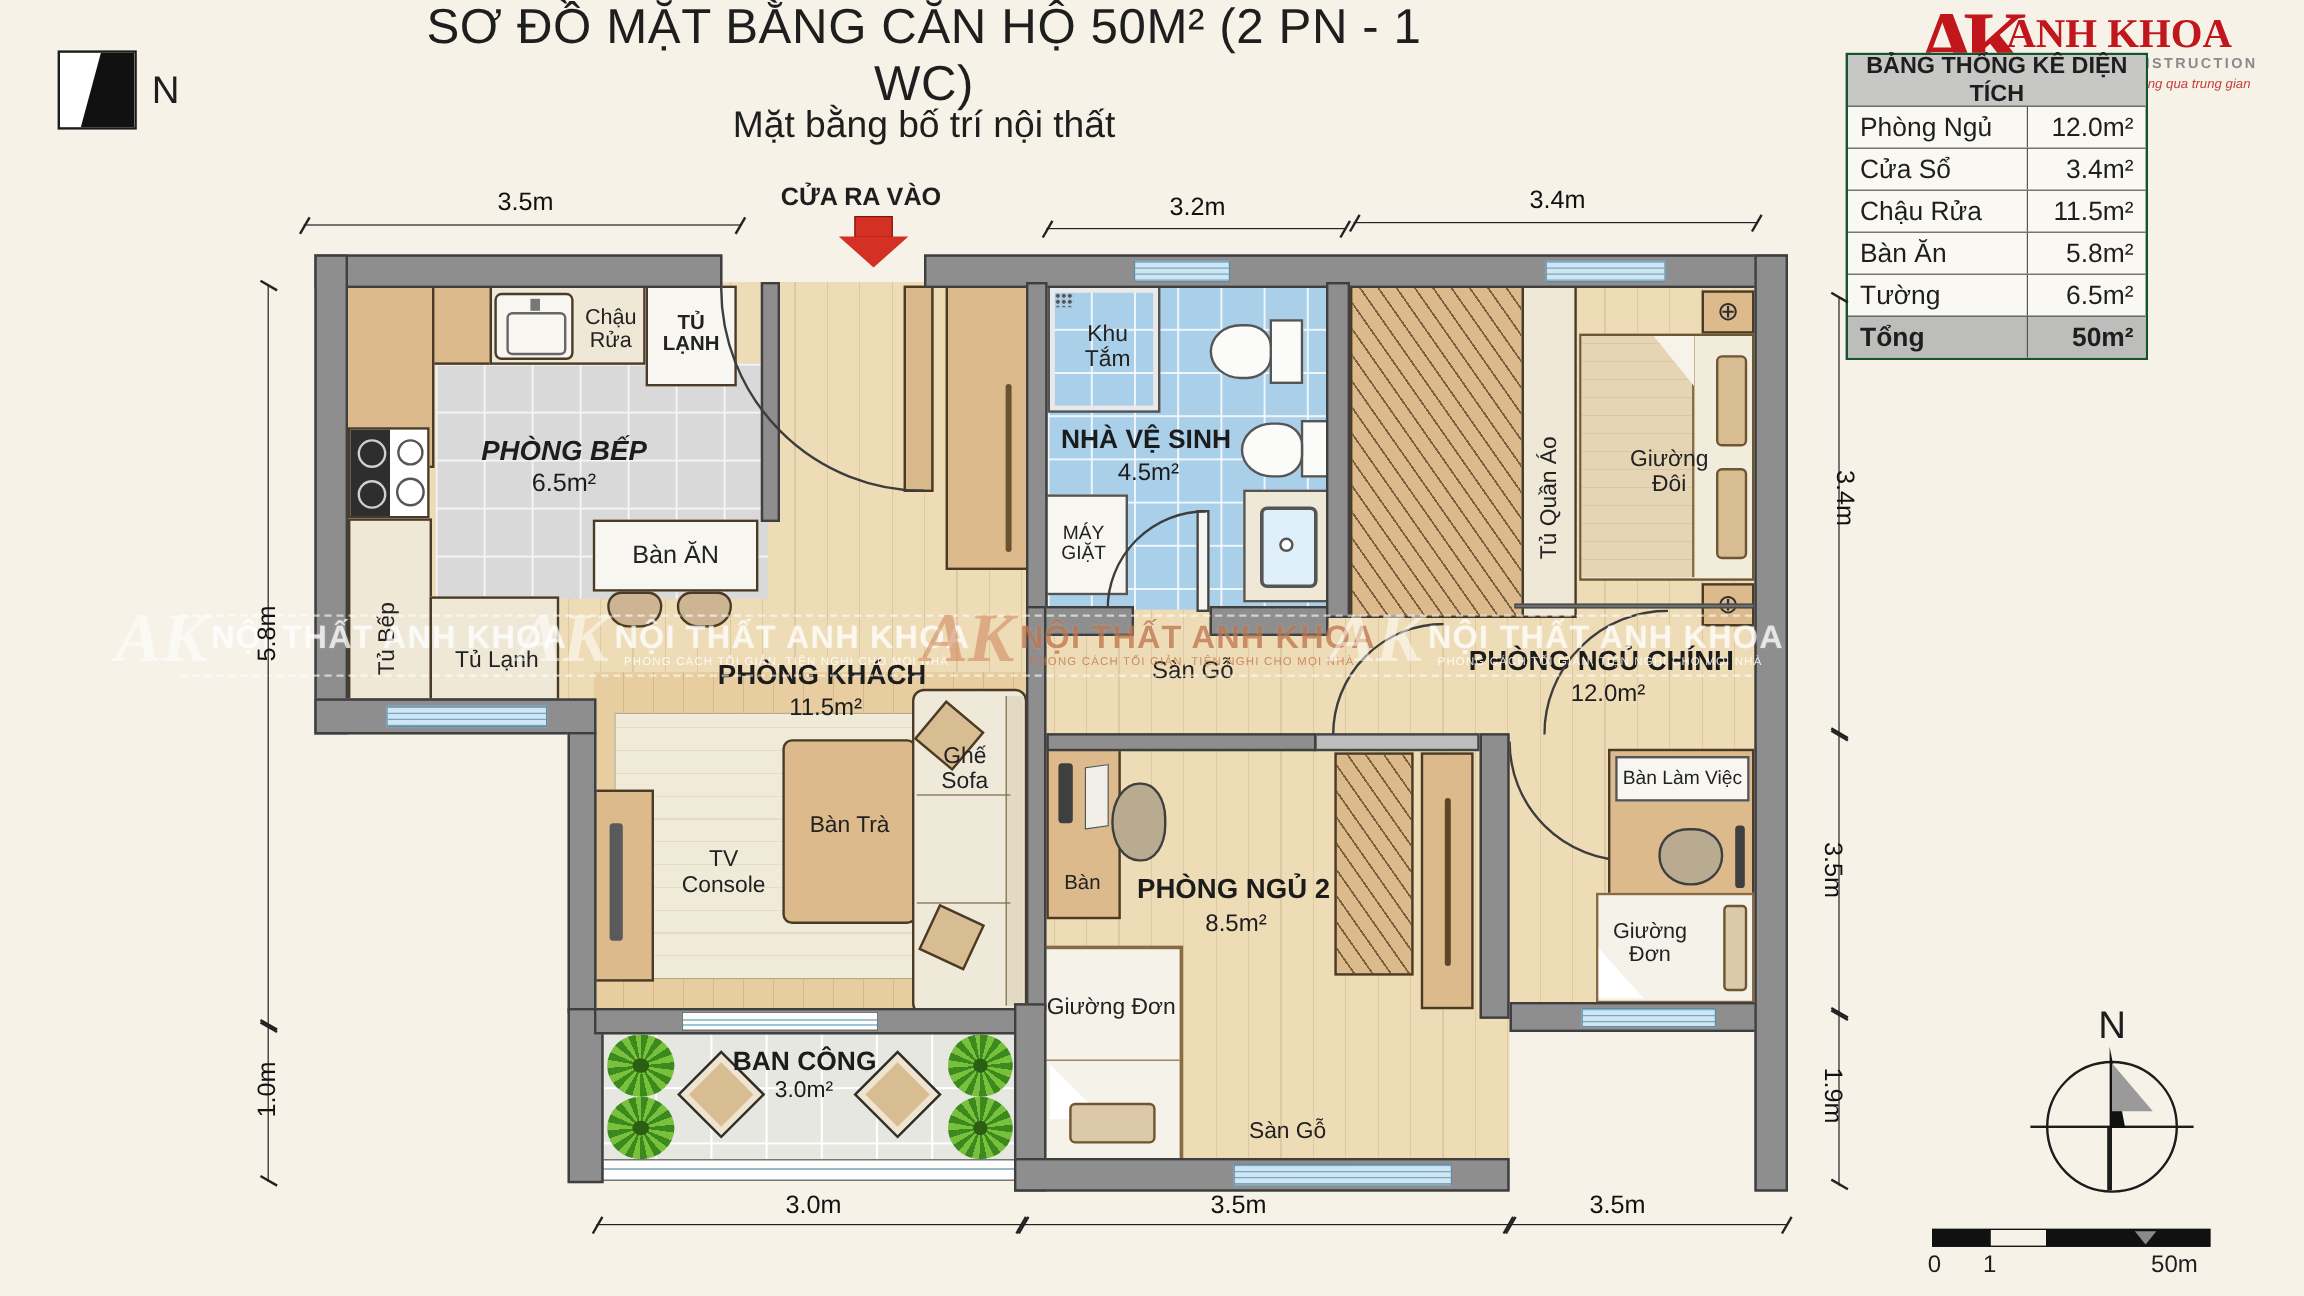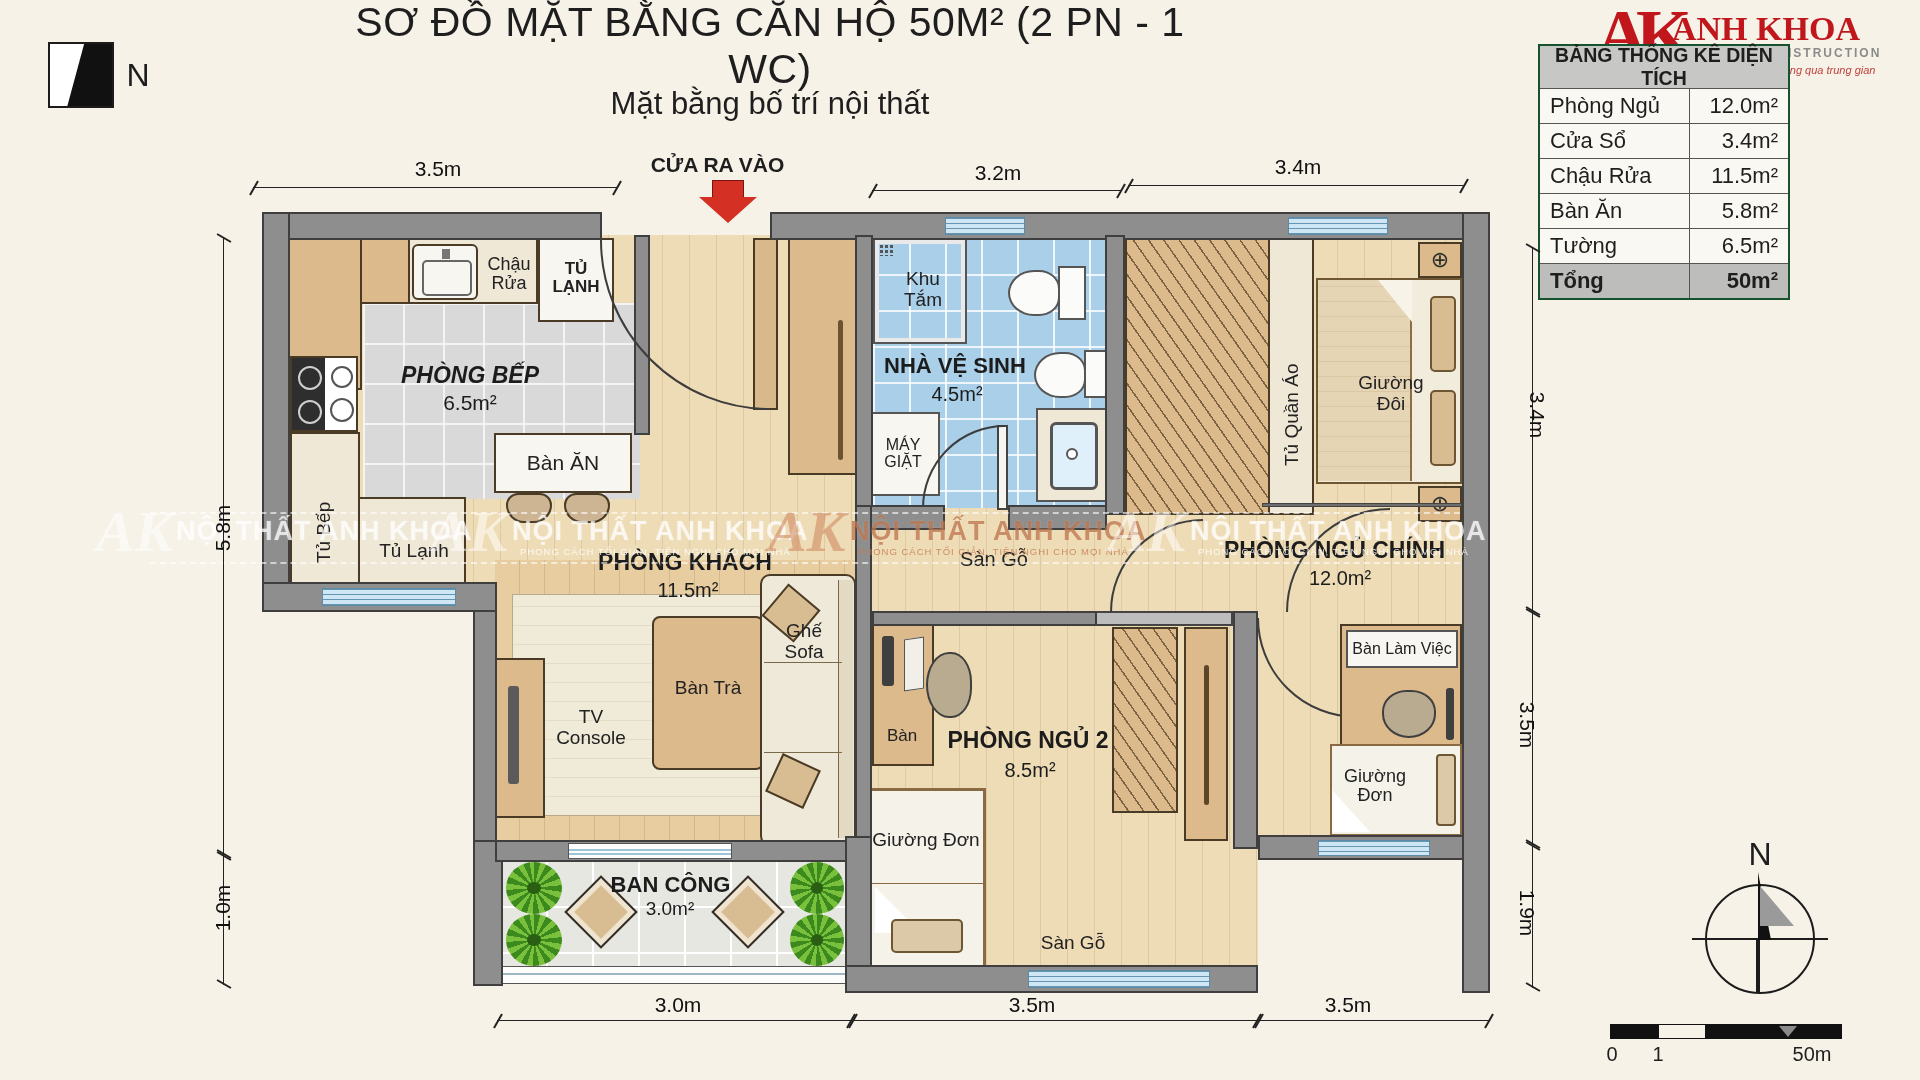--- a/index.html
+++ b/index.html
@@ -155,21 +155,21 @@
 </div>
 
 <div class="abs" style="left:997px;top:425px;width:11px;height:85px;background:#f5f5f2;border:2px solid #444;box-sizing:border-box;"></div>
 <div class="arc" style="left:922px;top:425px;width:166px;height:166px;clip-path:polygon(50% 50%,50% 0,0 0,0 50%);"></div>
 <div class="abs roomname" style="left:880px;top:352px;width:150px;height:28px;font-size:22px;">NHÀ VỆ SINH</div>
 <div class="abs roomname" style="left:912px;top:382px;width:90px;height:24px;font-size:20px;font-weight:normal;">4.5m²</div>
 
 <div class="abs" style="left:512px;top:594px;width:330px;height:222px;background:#f0ead8;border:1.5px solid #b7a98c;box-sizing:border-box;background-image:repeating-linear-gradient(0deg,transparent 0 18px,rgba(160,140,100,.15) 18px 19px);"></div>
 <div class="abs furn tan" style="left:495px;top:658px;width:50px;height:160px;"></div>
 <div class="abs" style="left:508px;top:686px;width:11px;height:98px;background:#5a5a5a;border-radius:3px;"></div>
-<div class="abs fl" style="left:546px;top:702px;width:90px;height:52px;font-size:19px;">TV Console</div>
+<div class="abs fl" style="left:546px;top:702px;width:90px;height:52px;font-size:19px;padding-left:12px;">TV Console</div>
 <div class="abs furn tan" style="left:652px;top:616px;width:112px;height:154px;border-radius:8px;border-width:2.5px;"></div>
 <div class="abs fl" style="left:672px;top:660px;width:72px;height:56px;font-size:19px;">Bàn Trà</div>
 
 <div class="abs" style="left:760px;top:574px;width:96px;height:272px;background:#efe9da;border:2px solid #4a3b26;border-radius:10px;box-sizing:border-box;">
   <div class="abs" style="left:76px;top:4px;width:14px;height:258px;background:#e3dac4;border-left:1.5px solid #7a6a4a;"></div>
   <div class="abs" style="left:2px;top:86px;width:78px;height:0;border-top:1.5px solid #7a6a4a;"></div>
   <div class="abs" style="left:2px;top:176px;width:78px;height:0;border-top:1.5px solid #7a6a4a;"></div>
 </div>
 <div class="abs" style="left:770px;top:592px;width:42px;height:42px;background:#d9bd92;border:2px solid #4a3b26;transform:rotate(40deg);box-sizing:border-box;"></div>
 <div class="abs" style="left:772px;top:760px;width:42px;height:42px;background:#d9bd92;border:2px solid #4a3b26;transform:rotate(25deg);box-sizing:border-box;"></div>

